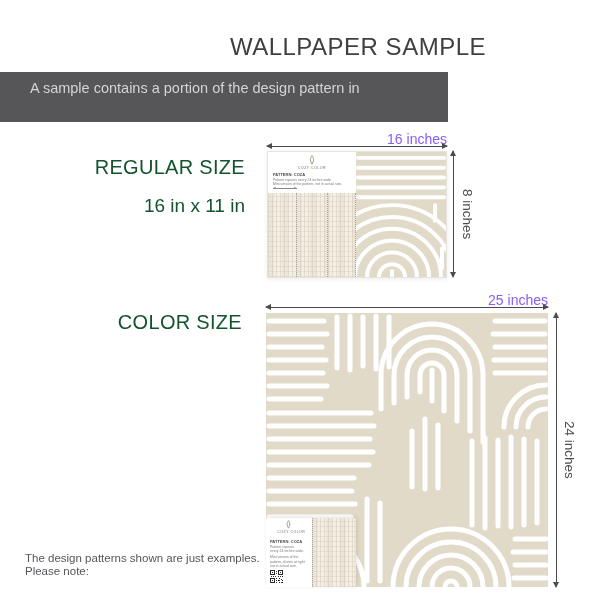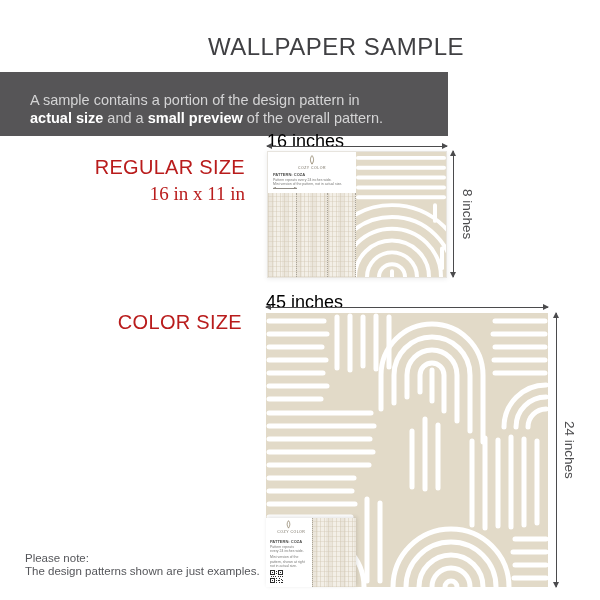--- a/index.html
+++ b/index.html
@@ -1,45 +1,45 @@
 <!DOCTYPE html>
 <html><head>
 <meta charset="utf-8">
 <style>
   html,body{margin:0;padding:0;background:#fff;}
   .canvas{position:relative;width:600px;height:600px;background:#fff;overflow:hidden;
           font-family:"Liberation Sans", sans-serif;color:#3f3f41;}
 
   
-  .page-title{position:absolute;left:186px;top:33px;width:300px;text-align:center;
+  .page-title{position:absolute;left:186px;top:33px;width:300px;text-align:right;
               font-size:24px;font-weight:400;letter-spacing:.5px;color:#404043;white-space:nowrap;}
 
   
-  .banner{position:absolute;left:0;top:72px;width:448px;height:64px;background:#565557;
-          color:#d4d4d5;font-size:14.5px;line-height:17.5px;padding-top:20px;box-sizing:border-box;}
+  .banner{position:absolute;left:0;top:72px;width:448px;height:50px;background:#565557;
+          color:#d4d4d5;font-size:14.5px;line-height:17.5px;padding-top:8px;box-sizing:border-box;}
   .banner .bl{padding-left:30px;white-space:nowrap;}
   .banner b{color:#ffffff;font-weight:700;}
 
   
-  .size-block{position:absolute;text-align:right;color:#b91c1c;}
+  .size-block{position:absolute;text-align:right;color:#14532d;}
   .size-name{font-size:20px;letter-spacing:.3px;}
-  .size-dims{font-size:19px;margin-top:4px;font-family:Liberation Serif, serif;}
+  .size-dims{font-size:19px;margin-top:16px;}
 
   
   .dim-h{position:absolute;height:1px;background:#4b4b4d;}
   .dim-h::before{content:"";position:absolute;left:-1px;top:-3px;border-top:3px solid transparent;
                  border-bottom:3px solid transparent;border-right:6px solid #4b4b4d;}
   .dim-h::after{content:"";position:absolute;right:-1px;top:-3px;border-top:3px solid transparent;
                 border-bottom:3px solid transparent;border-left:6px solid #4b4b4d;}
   .dim-v{position:absolute;width:1px;background:#4b4b4d;}
   .dim-v::before{content:"";position:absolute;top:-1px;left:-3px;border-left:3px solid transparent;
                  border-right:3px solid transparent;border-bottom:6px solid #4b4b4d;}
   .dim-v::after{content:"";position:absolute;bottom:-1px;left:-3px;border-left:3px solid transparent;
                 border-right:3px solid transparent;border-top:6px solid #4b4b4d;}
-  .dim-label{position:absolute;font-size:18px;color:#000000;text-align:left;white-space:nowrap;}
+  .dim-label{position:absolute;font-size:14px;color:#8b5cf6;text-align:right;white-space:nowrap;}
   .dim-label-v{position:absolute;display:flex;align-items:center;justify-content:center;}
   .dim-label-v span{writing-mode:vertical-rl;font-size:13.5px;color:#4c4c4e;white-space:nowrap;}
 
   
   .reg-card{position:absolute;left:267px;top:151px;width:180px;height:127px;background:#fff;
             border:1px solid #e7e4de;box-shadow:0 1px 5px rgba(0,0,0,.08);box-sizing:border-box;}
   .reg-pattern{position:absolute;right:0;top:0;width:90px;height:125px;}
   .texture{background-color:#f3efe7;
     background-image:
       repeating-linear-gradient(90deg, rgba(208,197,176,.45) 0 1px, transparent 1px 4px),
@@ -75,21 +75,20 @@
 </style>
 </head>
 <body>
 
 <div class="canvas">
 
   <div class="page-title">WALLPAPER SAMPLE</div>
 
   <div class="banner">
     <div class="bl"><span>A sample contains a portion of the design pattern in</span></div>
-    <div class="bl"><b>actual size</b><span> and a </span><b>small preview</b><span> of the overall pattern.</span></div>
   </div>
 
   <div class="size-block" style="left:40px;top:156px;width:205px;">
     <div class="size-name">REGULAR SIZE</div>
     <div class="size-dims">16 in x 11 in</div>
   </div>
 
   <div class="dim-label" style="left:267px;top:131px;width:180px;">16 inches</div>
   <div class="dim-h" style="left:267px;top:146px;width:180px;"></div>
   <div class="dim-v" style="left:453px;top:151px;height:126px;"></div>
@@ -139,21 +138,21 @@
             <path d="M86 98V118"></path>
         </g>
       </svg>
     </div>
   </div>
 
   <div class="size-block" style="left:40px;top:311px;width:202px;">
     <div class="size-name">COLOR SIZE</div>
   </div>
 
-  <div class="dim-label" style="left:266px;top:292px;width:282px;">45 inches</div>
+  <div class="dim-label" style="left:266px;top:292px;width:282px;">25 inches</div>
   <div class="dim-h" style="left:266px;top:307px;width:282px;"></div>
   <div class="dim-v" style="left:556px;top:313px;height:274px;"></div>
   <div class="dim-label-v" style="left:562px;top:313px;height:274px;">
       <span>24 inches</span>
     </div>
 
   <div class="lg-sample">
     <svg width="282" height="274" viewBox="0 0 282 274" preserveAspectRatio="none">
       <rect x="0" y="0" width="282" height="274" fill="#e2dac8"></rect>
       <g stroke="#ffffff" stroke-width="5" fill="none" stroke-linecap="round">
@@ -273,17 +272,17 @@
           </svg>
         </div>
       </div>
       <div class="lg-preview texture">
         <div class="dotted-div" style="left:0;"></div>
       </div>
     </div>
   </div>
 
   <div class="note">
+    <div>The design patterns shown are just examples.</div>
     <div>Please note:</div>
-    <div>The design patterns shown are just examples.</div>
   </div>
 
 </div>
 
 </body></html>

